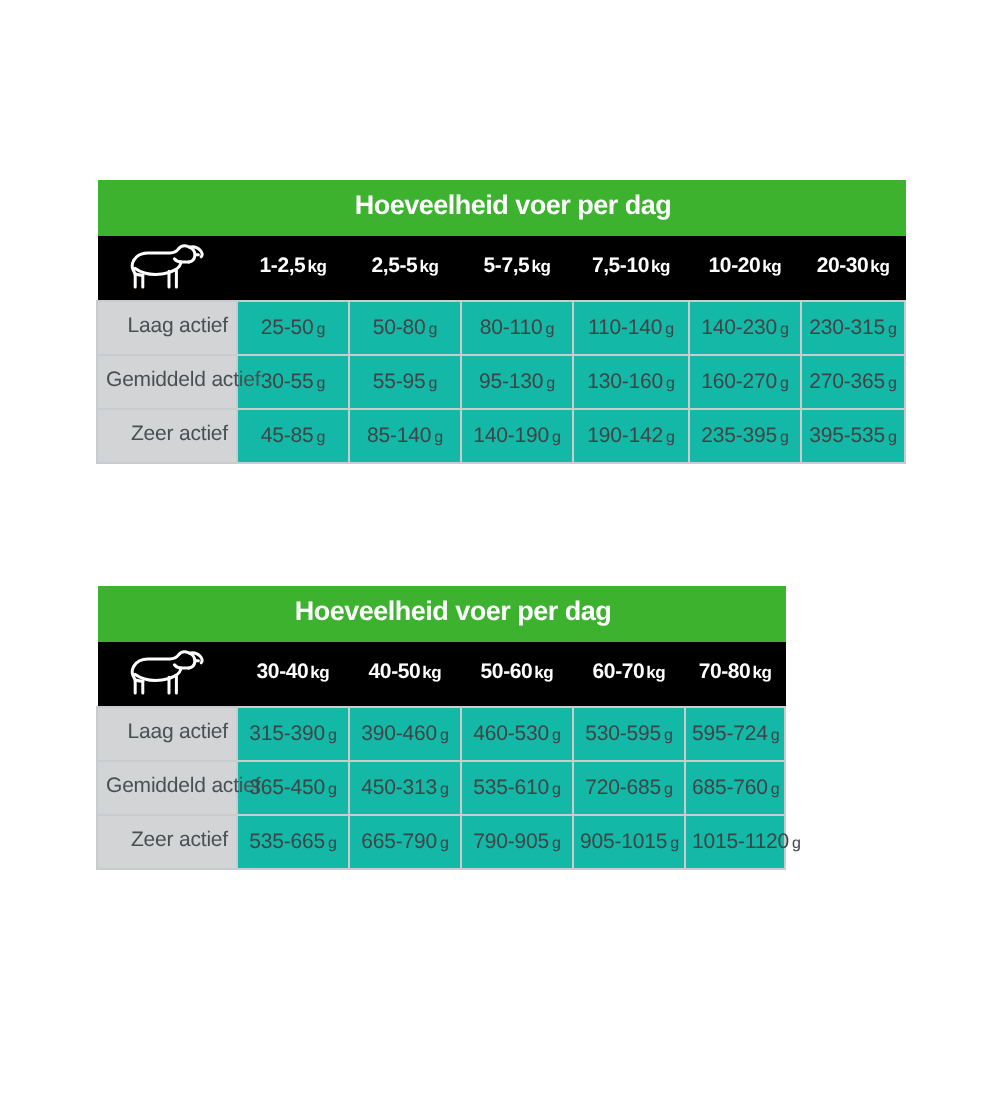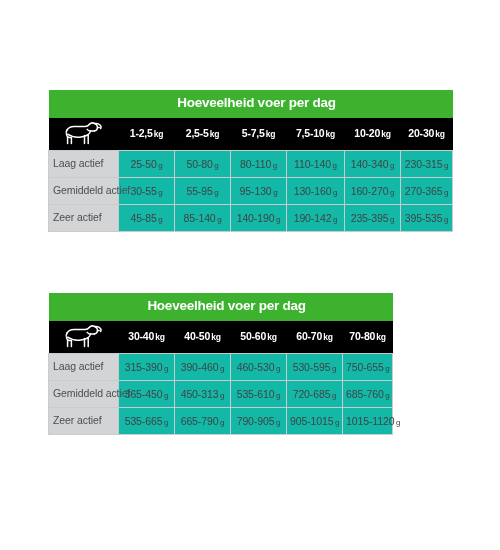--- a/index.html
+++ b/index.html
@@ -77,21 +77,21 @@
     padding: 7px 3px 7px 3px;
     vertical-align: middle;
     background: #14b8a6;
     white-space: nowrap;
     letter-spacing: -0.1px;
   }
   .feed-table td.row-label {
     background: #d2d4d5;
     color: #4a4f52;
     font-size: 10.5px;
-    text-align: left;
+    text-align: right;
     line-height: 1.25;
     padding: 6px 4px;
   }
   .feed-table td .unit {
     font-size: 8px;
     margin-left: 1.5px;
   }
 </style>
 </head>
 <body>
@@ -141,21 +141,21 @@
         <th><span>20-30</span><span class="unit">kg</span></th>
       </tr>
     </thead>
     <tbody>
       <tr>
         <td class="row-label">Laag actief</td>
         <td><span>25-50</span><span class="unit">g</span></td>
         <td><span>50-80</span><span class="unit">g</span></td>
         <td><span>80-110</span><span class="unit">g</span></td>
         <td><span>110-140</span><span class="unit">g</span></td>
-        <td><span>140-340</span><span class="unit">g</span></td>
+        <td><span>140-230</span><span class="unit">g</span></td>
         <td><span>230-315</span><span class="unit">g</span></td>
       </tr>
       <tr>
         <td class="row-label">Gemiddeld actief</td>
         <td><span>30-55</span><span class="unit">g</span></td>
         <td><span>55-95</span><span class="unit">g</span></td>
         <td><span>95-130</span><span class="unit">g</span></td>
         <td><span>130-160</span><span class="unit">g</span></td>
         <td><span>160-270</span><span class="unit">g</span></td>
         <td><span>270-365</span><span class="unit">g</span></td>
@@ -213,21 +213,21 @@
         <th><span>70-80</span><span class="unit">kg</span></th>
       </tr>
     </thead>
     <tbody>
       <tr>
         <td class="row-label">Laag actief</td>
         <td><span>315-390</span><span class="unit">g</span></td>
         <td><span>390-460</span><span class="unit">g</span></td>
         <td><span>460-530</span><span class="unit">g</span></td>
         <td><span>530-595</span><span class="unit">g</span></td>
-        <td><span>750-655</span><span class="unit">g</span></td>
+        <td><span>595-724</span><span class="unit">g</span></td>
       </tr>
       <tr>
         <td class="row-label">Gemiddeld actief</td>
         <td><span>365-450</span><span class="unit">g</span></td>
         <td><span>450-313</span><span class="unit">g</span></td>
         <td><span>535-610</span><span class="unit">g</span></td>
         <td><span>720-685</span><span class="unit">g</span></td>
         <td><span>685-760</span><span class="unit">g</span></td>
       </tr>
       <tr>

